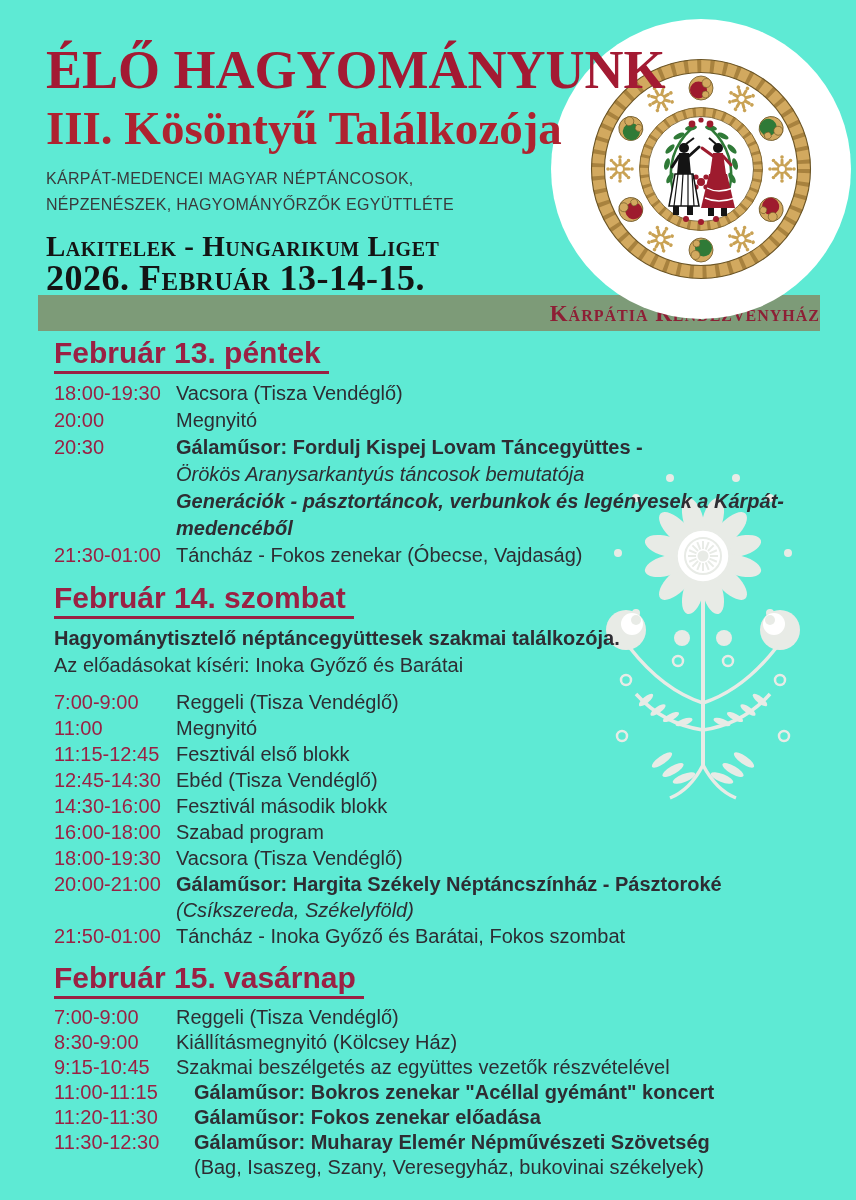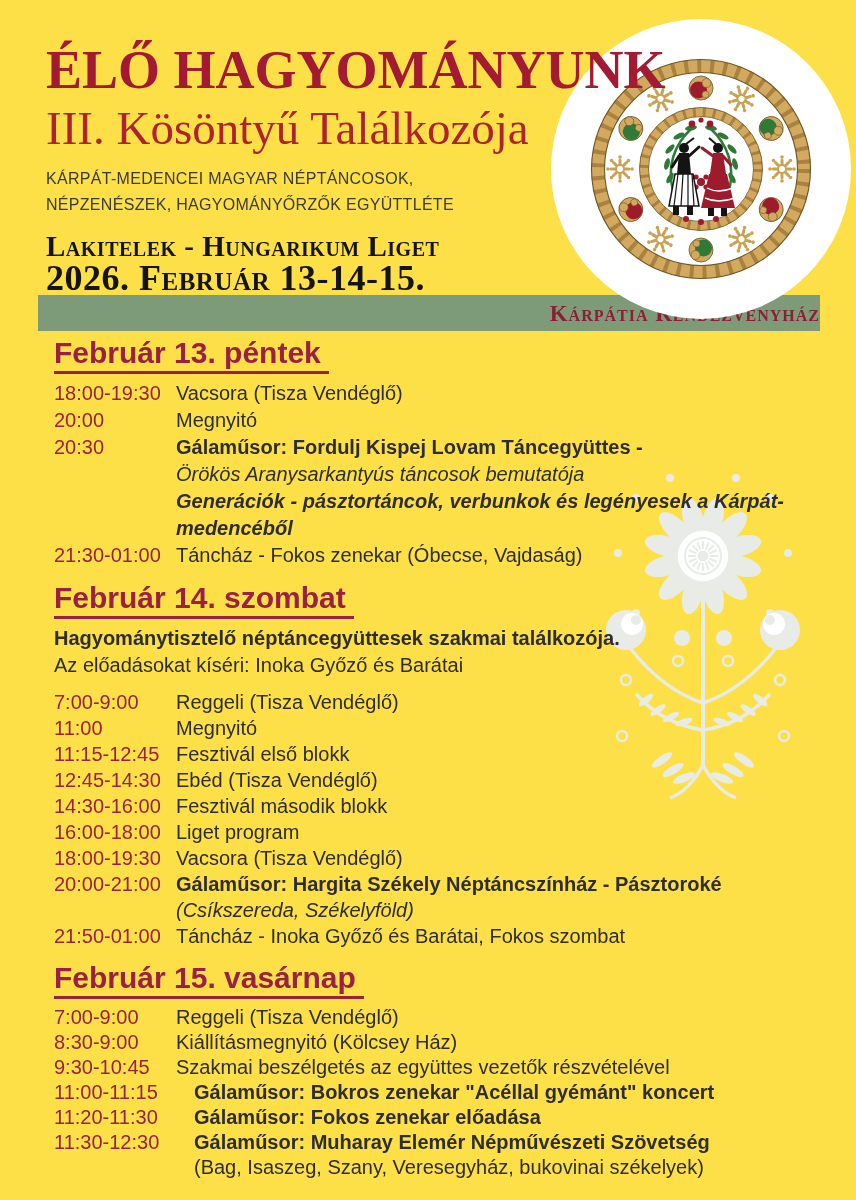--- a/index.html
+++ b/index.html
@@ -1,26 +1,26 @@
 <!DOCTYPE html>
 <html style="--title-red: #A31A33; --subtitle-red: #AE2330; --maroon: #9A2144; --body-text: #2E2D33; --banner-green: #7D9B78; --banner-text: #8D1F35;"><head>
 <meta charset="utf-8">
 <style>
   html,body{margin:0;padding:0;background:#ffffff;}
-  .page{position:relative;width:856px;height:1200px;background:#fde047;overflow:hidden;
+  .page{position:relative;width:856px;height:1200px;background:#5eead4;overflow:hidden;
         font-family:"Liberation Sans","DejaVu Sans",sans-serif;}
 
   
   .watermark{position:absolute;left:578px;top:468px;width:260px;height:360px;z-index:0;}
 
   
   .header{position:absolute;left:46px;top:40px;z-index:4;}
   .title{margin:0;font-family:"Liberation Serif","DejaVu Serif",serif;font-weight:700;
          font-size:54px;line-height:60px;color:var(--title-red);letter-spacing:0;}
-  .subtitle{margin:2px 0 0 0;font-family:"Liberation Serif","DejaVu Serif",serif;font-weight:400;
+  .subtitle{margin:2px 0 0 0;font-family:"Liberation Serif","DejaVu Serif",serif;font-weight:700;
          font-size:47px;line-height:52px;color:var(--subtitle-red);}
   .desc{margin:12px 0 0 0;font-size:16px;line-height:26px;color:#3a3a3c;letter-spacing:.3px;}
   .loc{margin:13px 0 0 0;font-family:"Liberation Serif","DejaVu Serif",serif;font-weight:700;
        font-variant:small-caps;font-size:29px;line-height:31px;color:#141414;letter-spacing:.5px;}
   .date{margin:1px 0 0 0;font-family:"Liberation Serif","DejaVu Serif",serif;font-weight:700;
        font-variant:small-caps;font-size:36px;line-height:31px;color:#141414;letter-spacing:.5px;}
 
   
   .banner{position:absolute;left:38px;top:295px;width:782px;height:36px;z-index:1;
           background:var(--banner-green);text-align:right;}
@@ -453,21 +453,21 @@
         </div>
         <div class="row">
           <div class="time">14:30-16:00</div>
           <div class="event">
             <div class="line regular">Fesztivál második blokk</div>
           </div>
         </div>
         <div class="row">
           <div class="time">16:00-18:00</div>
           <div class="event">
-            <div class="line regular">Liget program</div>
+            <div class="line regular">Szabad program</div>
           </div>
         </div>
         <div class="row">
           <div class="time">18:00-19:30</div>
           <div class="event">
             <div class="line regular">Vacsora (Tisza Vendéglő)</div>
           </div>
         </div>
         <div class="row">
           <div class="time">20:00-21:00</div>
@@ -491,21 +491,21 @@
             <div class="line regular">Reggeli (Tisza Vendéglő)</div>
           </div>
         </div>
         <div class="row">
           <div class="time">8:30-9:00</div>
           <div class="event">
             <div class="line regular">Kiállításmegnyitó (Kölcsey Ház)</div>
           </div>
         </div>
         <div class="row">
-          <div class="time">9:30-10:45</div>
+          <div class="time">9:15-10:45</div>
           <div class="event">
             <div class="line regular">Szakmai beszélgetés az együttes vezetők részvételével</div>
           </div>
         </div>
         <div class="row">
           <div class="time">11:00-11:15</div>
           <div class="event indent">
             <div class="line bold">Gálaműsor: Bokros zenekar "Acéllal gyémánt" koncert</div>
           </div>
         </div>

